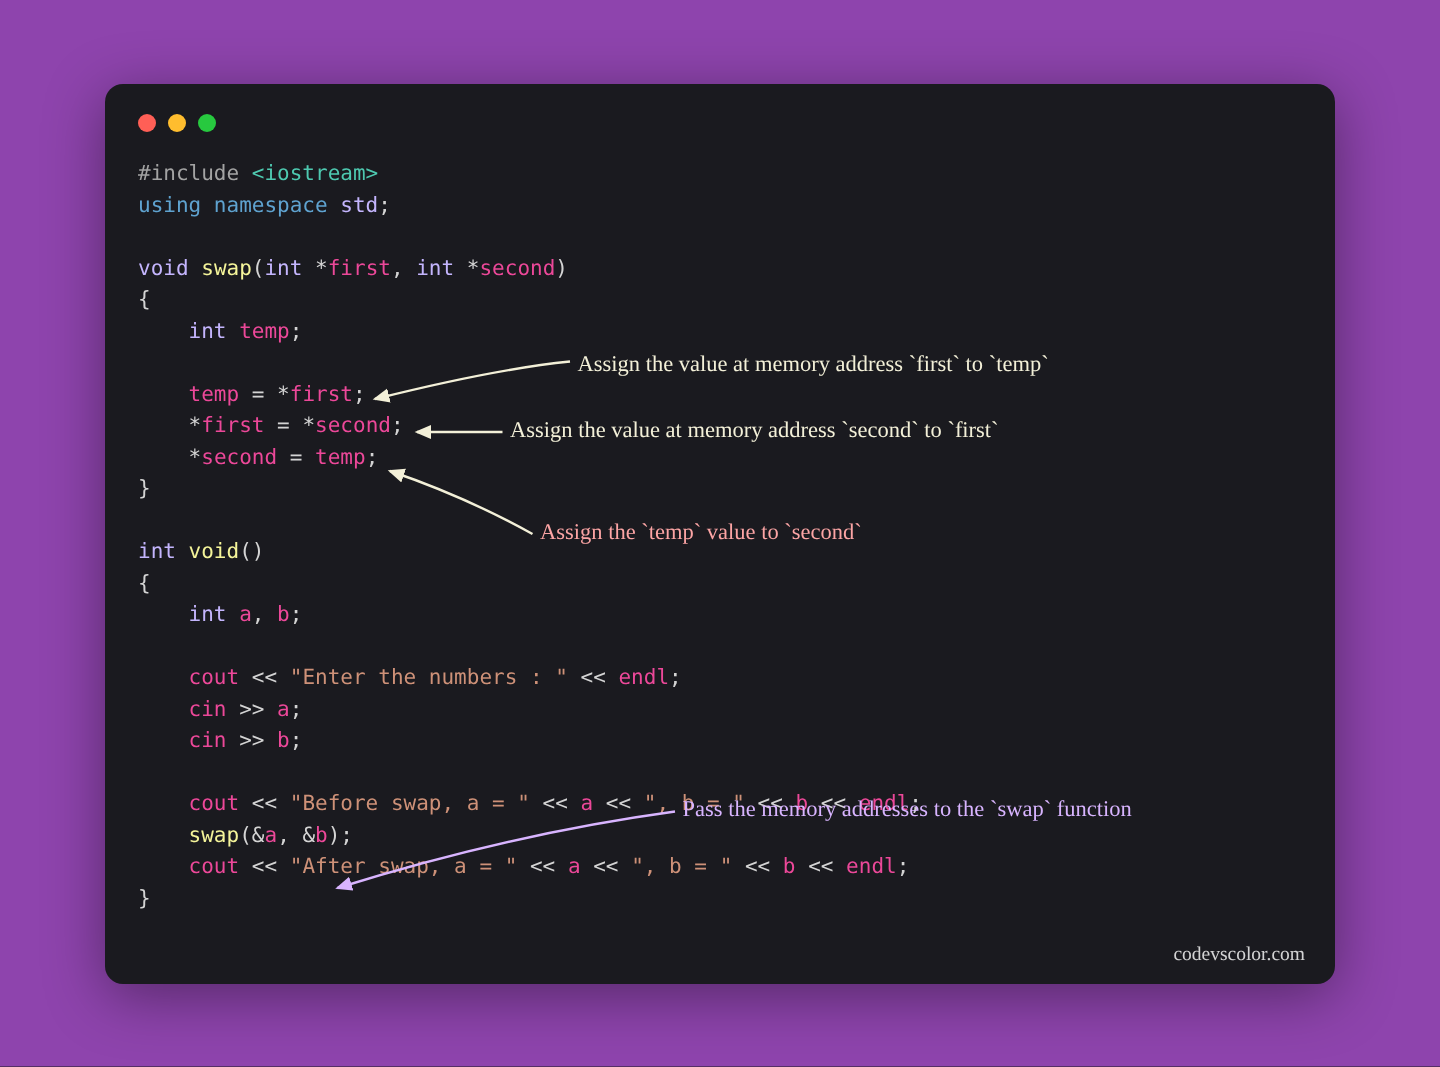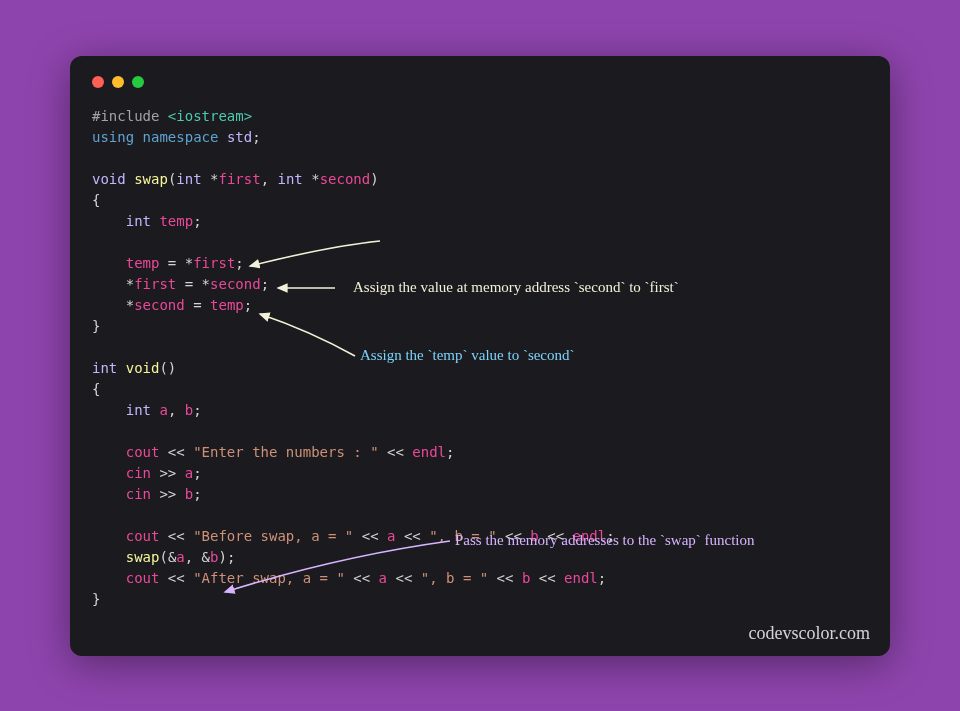--- a/index.html
+++ b/index.html
@@ -59,21 +59,21 @@
     top: 0; left: 0;
     width: 100%; height: 100%;
     z-index: 2;
     pointer-events: none;
   }
   .watermark {
     position: absolute;
     bottom: 12px;
     right: 20px;
     font-family: "Brush Script MT", "Segoe Script", cursive;
-    font-size: 18px;
+    font-size: 13px;
     color: #e8e8e8;
     opacity: 0.9;
   }
 </style>
 </head>
 <body>
 
 <div class="window">
   <div class="dots">
     <div class="dot red"></div>
@@ -118,18 +118,19 @@
 
     <path d="M310,185 Q260,190 180,210" stroke="#f3f0d8" stroke-width="1.6" fill="none" marker-end="url(#ah-w)"></path>
 
     <path d="M265,232 Q240,232 208,232" stroke="#f3f0d8" stroke-width="1.6" fill="none" marker-end="url(#ah-w)"></path>
 
     <path d="M285,300 Q240,275 190,258" stroke="#f3f0d8" stroke-width="1.6" fill="none" marker-end="url(#ah-w)"></path>
 
     <path d="M380,485 Q270,500 155,536" stroke="#d8b4ff" stroke-width="1.6" fill="none" marker-end="url(#ah-p)"></path>
   </svg>
 
-  <div class="annotation" style="top:222px; left:270px; color:#f3f0d8;margin-left:13px;">Assign the value at memory address `second` to `first`</div>
-  <div class="annotation" style="top:290px; left:290px; color:#7dd3fc;text-align:right;">Assign the `temp` value to `second`</div>
+  <div class="annotation" style="top:178px; left:315px; color:#f3f0d8;">Assign the value at memory address `first` to `temp`</div>
+  <div class="annotation" style="top:222px; left:270px; color:#f3f0d8;">Assign the value at memory address `second` to `first`</div>
+  <div class="annotation" style="top:290px; left:290px; color:#fca5a5;text-align:right;">Assign the `temp` value to `second`</div>
   <div class="annotation" style="top:475px; left:385px; color:#d8b4ff;">Pass the memory addresses to the `swap` function</div>
 
   <div class="watermark">codevscolor.com</div>
 </div>
 
 </body></html>

